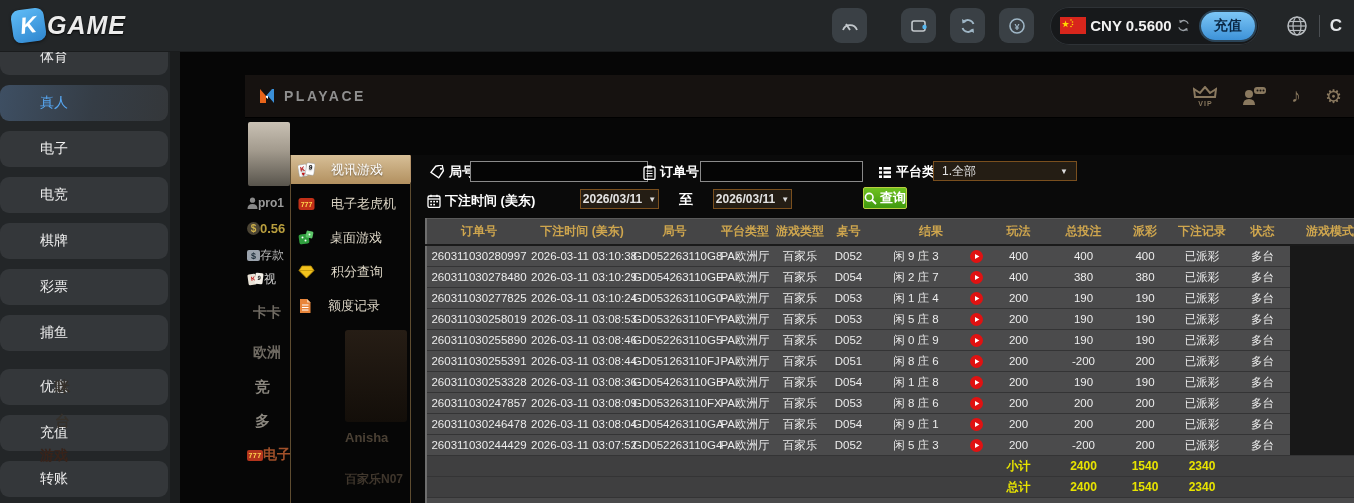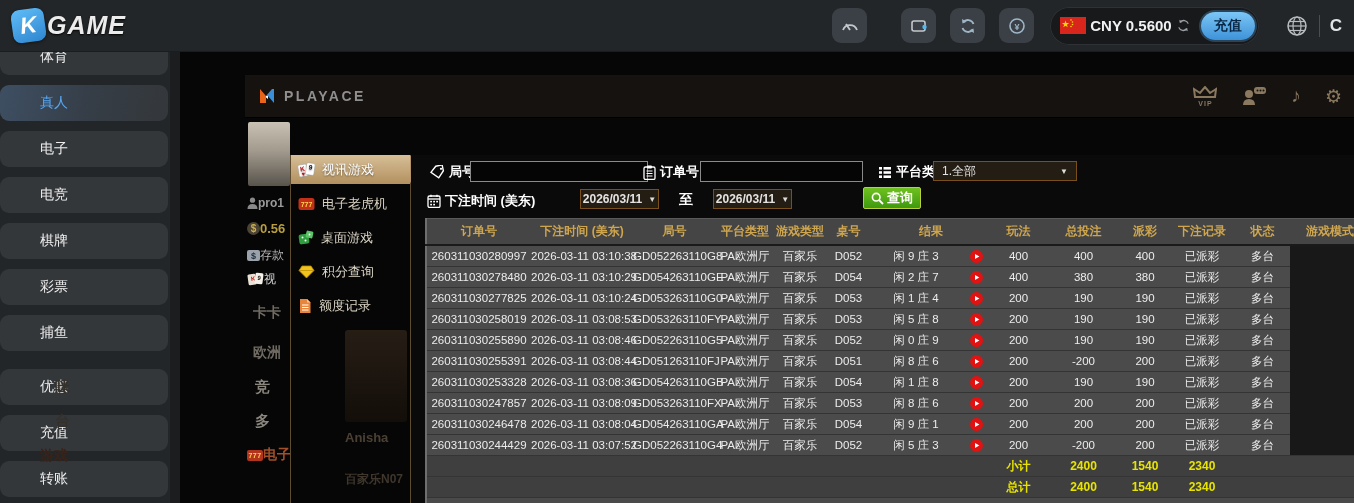--- a/index.html
+++ b/index.html
@@ -74,37 +74,37 @@
   .bk-photo{width:62px;height:92px;border-radius:3px;background:linear-gradient(180deg,#261d15,#130e09);}
   .bk-name{margin-top:8px;color:#4a4034;font-weight:bold;font-size:13px;}
   .bk-game2{margin-top:26px;color:#3f362c;font-weight:bold;font-size:12px;white-space:nowrap;}
   
   .modal-title{position:absolute;left:290px;top:120px;width:1064px;height:35px;background:#0b0b0b;
     color:#f2f2f2;font-size:18px;display:flex;align-items:center;padding-left:22px;box-sizing:border-box;}
   .title-ghost{position:absolute;left:110px;top:6px;width:96px;height:24px;background:rgba(255,255,255,.05);}
   .menu-col{position:absolute;left:290px;top:155px;width:121px;height:348px;box-sizing:border-box;
     border-left:1px solid #5e4c30;border-right:1px solid #5e4c30;}
   .m-item{position:relative;height:29px;margin-bottom:5px;background:#060606;display:flex;
-    align-items:center;gap:7px;padding-left:7px;color:#ddd6c6;font-size:13px;cursor:pointer;white-space:nowrap;}
+    align-items:center;gap:16px;padding-left:7px;color:#ddd6c6;font-size:13px;cursor:pointer;white-space:nowrap;}
   .m-item.active{background:linear-gradient(180deg,#d7bf97,#b2905f);color:#fff;
     text-shadow:0 1px 2px rgba(0,0,0,.45);}
   .m-item.active::after{content:"";position:absolute;right:-12px;top:0;
     border-top:14.5px solid transparent;border-bottom:14.5px solid transparent;border-left:12px solid #b5936a;}
   .modal-body{position:absolute;left:411px;top:155px;width:943px;height:348px;background:#0a0a0a;overflow:hidden;}
   .f-label{position:absolute;display:flex;align-items:center;gap:4px;color:#fff;font-weight:bold;
     font-size:13px;white-space:nowrap;}
   .f-input{position:absolute;height:19px;background:#050505;border:1px solid #8a8a8a;color:#ddd;
     font-size:12px;padding:0 4px;box-sizing:content-box;}
   .f-select{position:absolute;height:20px;background:#241d14;border:1px solid #7a4f1e;color:#e3e3e3;
     font-size:12px;font-weight:bold;display:flex;align-items:center;justify-content:center;gap:6px;
     cursor:pointer;box-sizing:border-box;}
   .f-select .arr{font-size:8px;color:#ddd;}
   .f-select.platform{justify-content:space-between;padding:8px 8px;font-weight:normal;}
   .f-to{position:absolute;color:#fff;font-weight:bold;font-size:14px;}
-  .search-btn{position:absolute;height:22px;display:flex;align-items:center;gap:3px;padding:0 7px;
+  .search-btn{position:absolute;height:22px;display:flex;align-items:center;gap:3px;padding:0 0;
     background:linear-gradient(180deg,#6fc11f,#3f990f);border:1px solid #b9cf3e;border-radius:2px;
     color:#fff;font-weight:bold;font-size:13px;cursor:pointer;}
   
   .table-wrap{position:absolute;left:14px;top:63px;width:929px;height:285px;background:#181818;}
   table.bets{border-collapse:collapse;table-layout:fixed;width:944px;border-left:2px solid #6e6e6e;
     border-top:1px solid #5a5a5a;}
   table.bets th{height:23px;background:#454546;color:#cfa64e;font-size:12px;font-weight:bold;
     border-bottom:2px solid #1a1a1a;white-space:nowrap;overflow:hidden;}
   table.bets td{height:20px;background:#4b4b4c;color:#ececec;font-size:11.5px;text-align:center;
     border-top:1px solid #343435;padding:0;white-space:nowrap;overflow:visible;}

